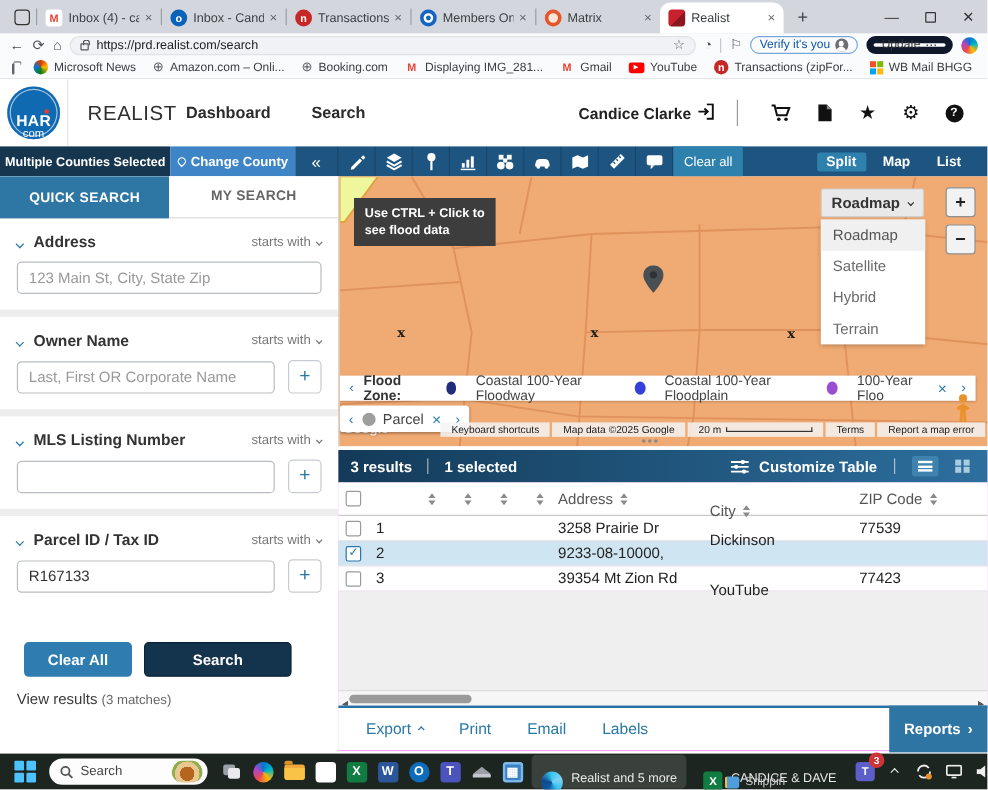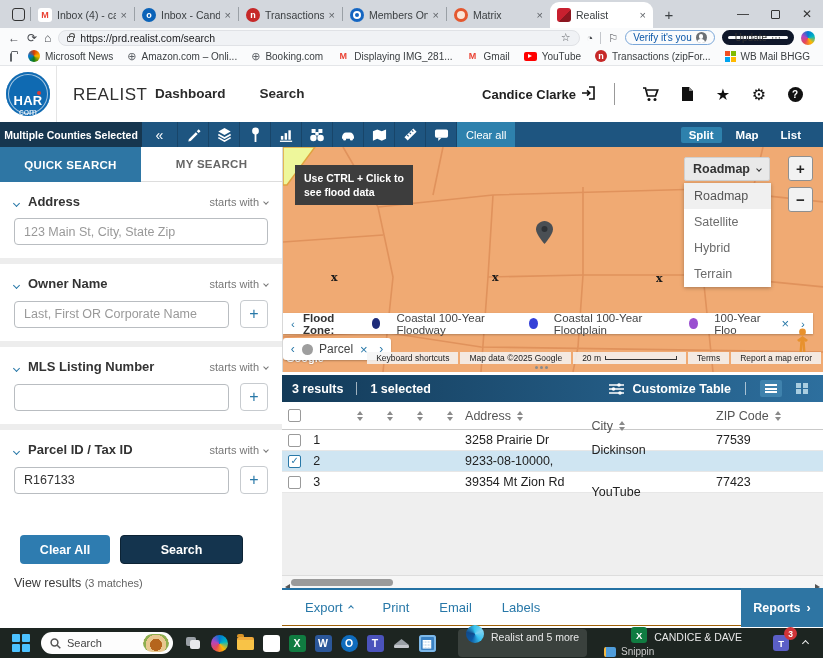--- a/index.html
+++ b/index.html
@@ -169,21 +169,21 @@
 .pegman { position:absolute; left:509px; top:180px; width:21px; height:27px; }
 .attrbar { position:absolute; right:2px; top:205px; display:flex; gap:2px; font-size:8.5px; color:#222;}
 .attrbox { background:rgba(245,245,245,.85); padding:1px 9px; display:flex; align-items:center; gap:4px; white-space:nowrap;}
 .scaleline { display:inline-block; width:72px; height:4px; border-bottom:1.4px solid #333;
   border-left:1.4px solid #333; border-right:1.4px solid #333; }
 .mapgap { position:absolute; left:282px; top:372px; width:541px; height:3px; background:#fff; }
 .dragdots { position:absolute; left:535px; top:366px; display:flex; gap:2px; }
 .dragdots i { width:3px; height:3px; border-radius:50%; background:#8a8a8a; }
 
 
-.results { position:absolute; left:282px; top:375px; width:541px; height:251px; background:#a16207; }
+.results { position:absolute; left:282px; top:375px; width:541px; height:251px; background:#f0abfc; }
 .rheader { height:27px; background:linear-gradient(90deg,#133a58,#2d6f9e); color:#fff;
   display:flex; align-items:center; padding:0 10px; font-size:12.5px; font-weight:bold;}
 .rsep { width:1px; height:13px; background:rgba(255,255,255,.6); margin:0 13px;}
 .rright { margin-left:auto; display:flex; align-items:center; gap:9px;}
 .vbtn { width:22px; height:17px; border-radius:2px; display:flex; align-items:center; justify-content:center;}
 .vbtn.active { background:#3f82ad; }
 .listico i { display:block; width:12px; height:2px; background:#fff; margin:1.5px 0;}
 .gridico { display:grid; grid-template-columns:5px 5px; grid-template-rows:5px 5px; gap:1.5px;}
 .gridico i { background:#a9cde0; }
 .thead { height:28px; display:flex; align-items:center; border-bottom:1px solid #c9c9c9;
@@ -231,22 +231,22 @@
 .folder-tk { width:17px; height:13px; background:#f0a93a; border-radius:2px; position:relative;}
 .folder-tk:before{content:""; position:absolute; left:0; top:-2.5px; width:7px; height:3px; background:#d99326; border-radius:2px 2px 0 0;}
 .folder-tk:after{content:""; position:absolute; left:0; top:3px; width:17px; height:10px; background:#f8c347; border-radius:0 0 2px 2px;}
 .appsq { width:17px; height:17px; border-radius:3px; display:flex; align-items:center; justify-content:center;
   color:#fff; font-size:10.5px; font-weight:bold;}
 .m365 { background:#fff; display:grid; grid-template-columns:5px 5px; grid-template-rows:5px 5px; gap:1.5px; padding:2.5px;}
 .m365 i:nth-child(1){background:#e8590c}.m365 i:nth-child(2){background:#d63384}
 .m365 i:nth-child(3){background:#2b8a3e}.m365 i:nth-child(4){background:#1971c2}
 .edgeico { width:18px; height:18px; border-radius:50%;
   background:conic-gradient(from 210deg,#0c59a4,#114a8b,#36c5f0,#7fd3f2,#35c1f1,#0c59a4);}
-.tkgroup { display:flex; align-items:flex-end; gap:7px; height:26px; padding:14px 8px; border-radius:4px;
-  background:rgba(255,255,255,.13); margin:0 18px; flex-shrink:0;}
+.tkgroup { display:flex; align-items:flex-start; gap:7px; height:26px; padding:14px 8px; border-radius:4px;
+  background:rgba(255,255,255,.13); margin:0 3px; flex-shrink:0;}
 .tklabel { color:#e8e8e8; font-size:10.5px; white-space:nowrap;}
 .badge { position:absolute; right:-3px; top:-3px; width:13px; height:13px; border-radius:50%;
   background:#d13438; color:#fff; font-size:8.5px; font-weight:bold;
   display:flex; align-items:center; justify-content:center;}
 .tray { margin-left:auto; display:flex; align-items:center; gap:3px; padding-right:6px;}
 .trayico { width:22px; height:26px; display:flex; align-items:center; justify-content:center; color:#eee; position:relative;}
 .toast { position:absolute; left:604px; top:646px; display:flex; align-items:center; gap:5px;}
 .toast .ticon { width:12px; height:10px; background:#4f9ddb; border-radius:2px;
   border-left:2px solid #f5b942; }
 .toast .ttext { color:#c9c9c9; font-size:10px; }
@@ -413,20 +413,24 @@
     <span class="hdr-ico" style="font-size:16px">★</span>
     <span class="hdr-ico" style="font-size:16px">⚙</span>
     <span class="hdr-ico">
         <span class="helpico">?</span>
       </span>
   </div>
 </div>
 
 <div class="toprow">
   <div class="county-dark">Multiple Counties Selected</div>
+  <div class="county-blue">
+    <span class="pinico"></span>
+    <span>Change County</span>
+  </div>
   <div class="maptoolbar">
     <div class="tbcell first" style="font-size:14px">«</div>
     <div class="tbcell">
       <svg width="15" height="15" viewBox="0 0 16 16">
           <path d="M3 13 L10.5 5.5 L12.5 7.5 L5 15 L2.5 15.5 Z M11.5 4.5 L13.5 2.5 L15.5 4.5 L13.5 6.5 Z" fill="#fff"></path>
         </svg>
     </div>
     <div class="tbcell">
       <svg width="15" height="15" viewBox="0 0 16 17">
           <path d="M8 1 L15 5 L8 9 L1 5 Z" fill="#fff"></path>

